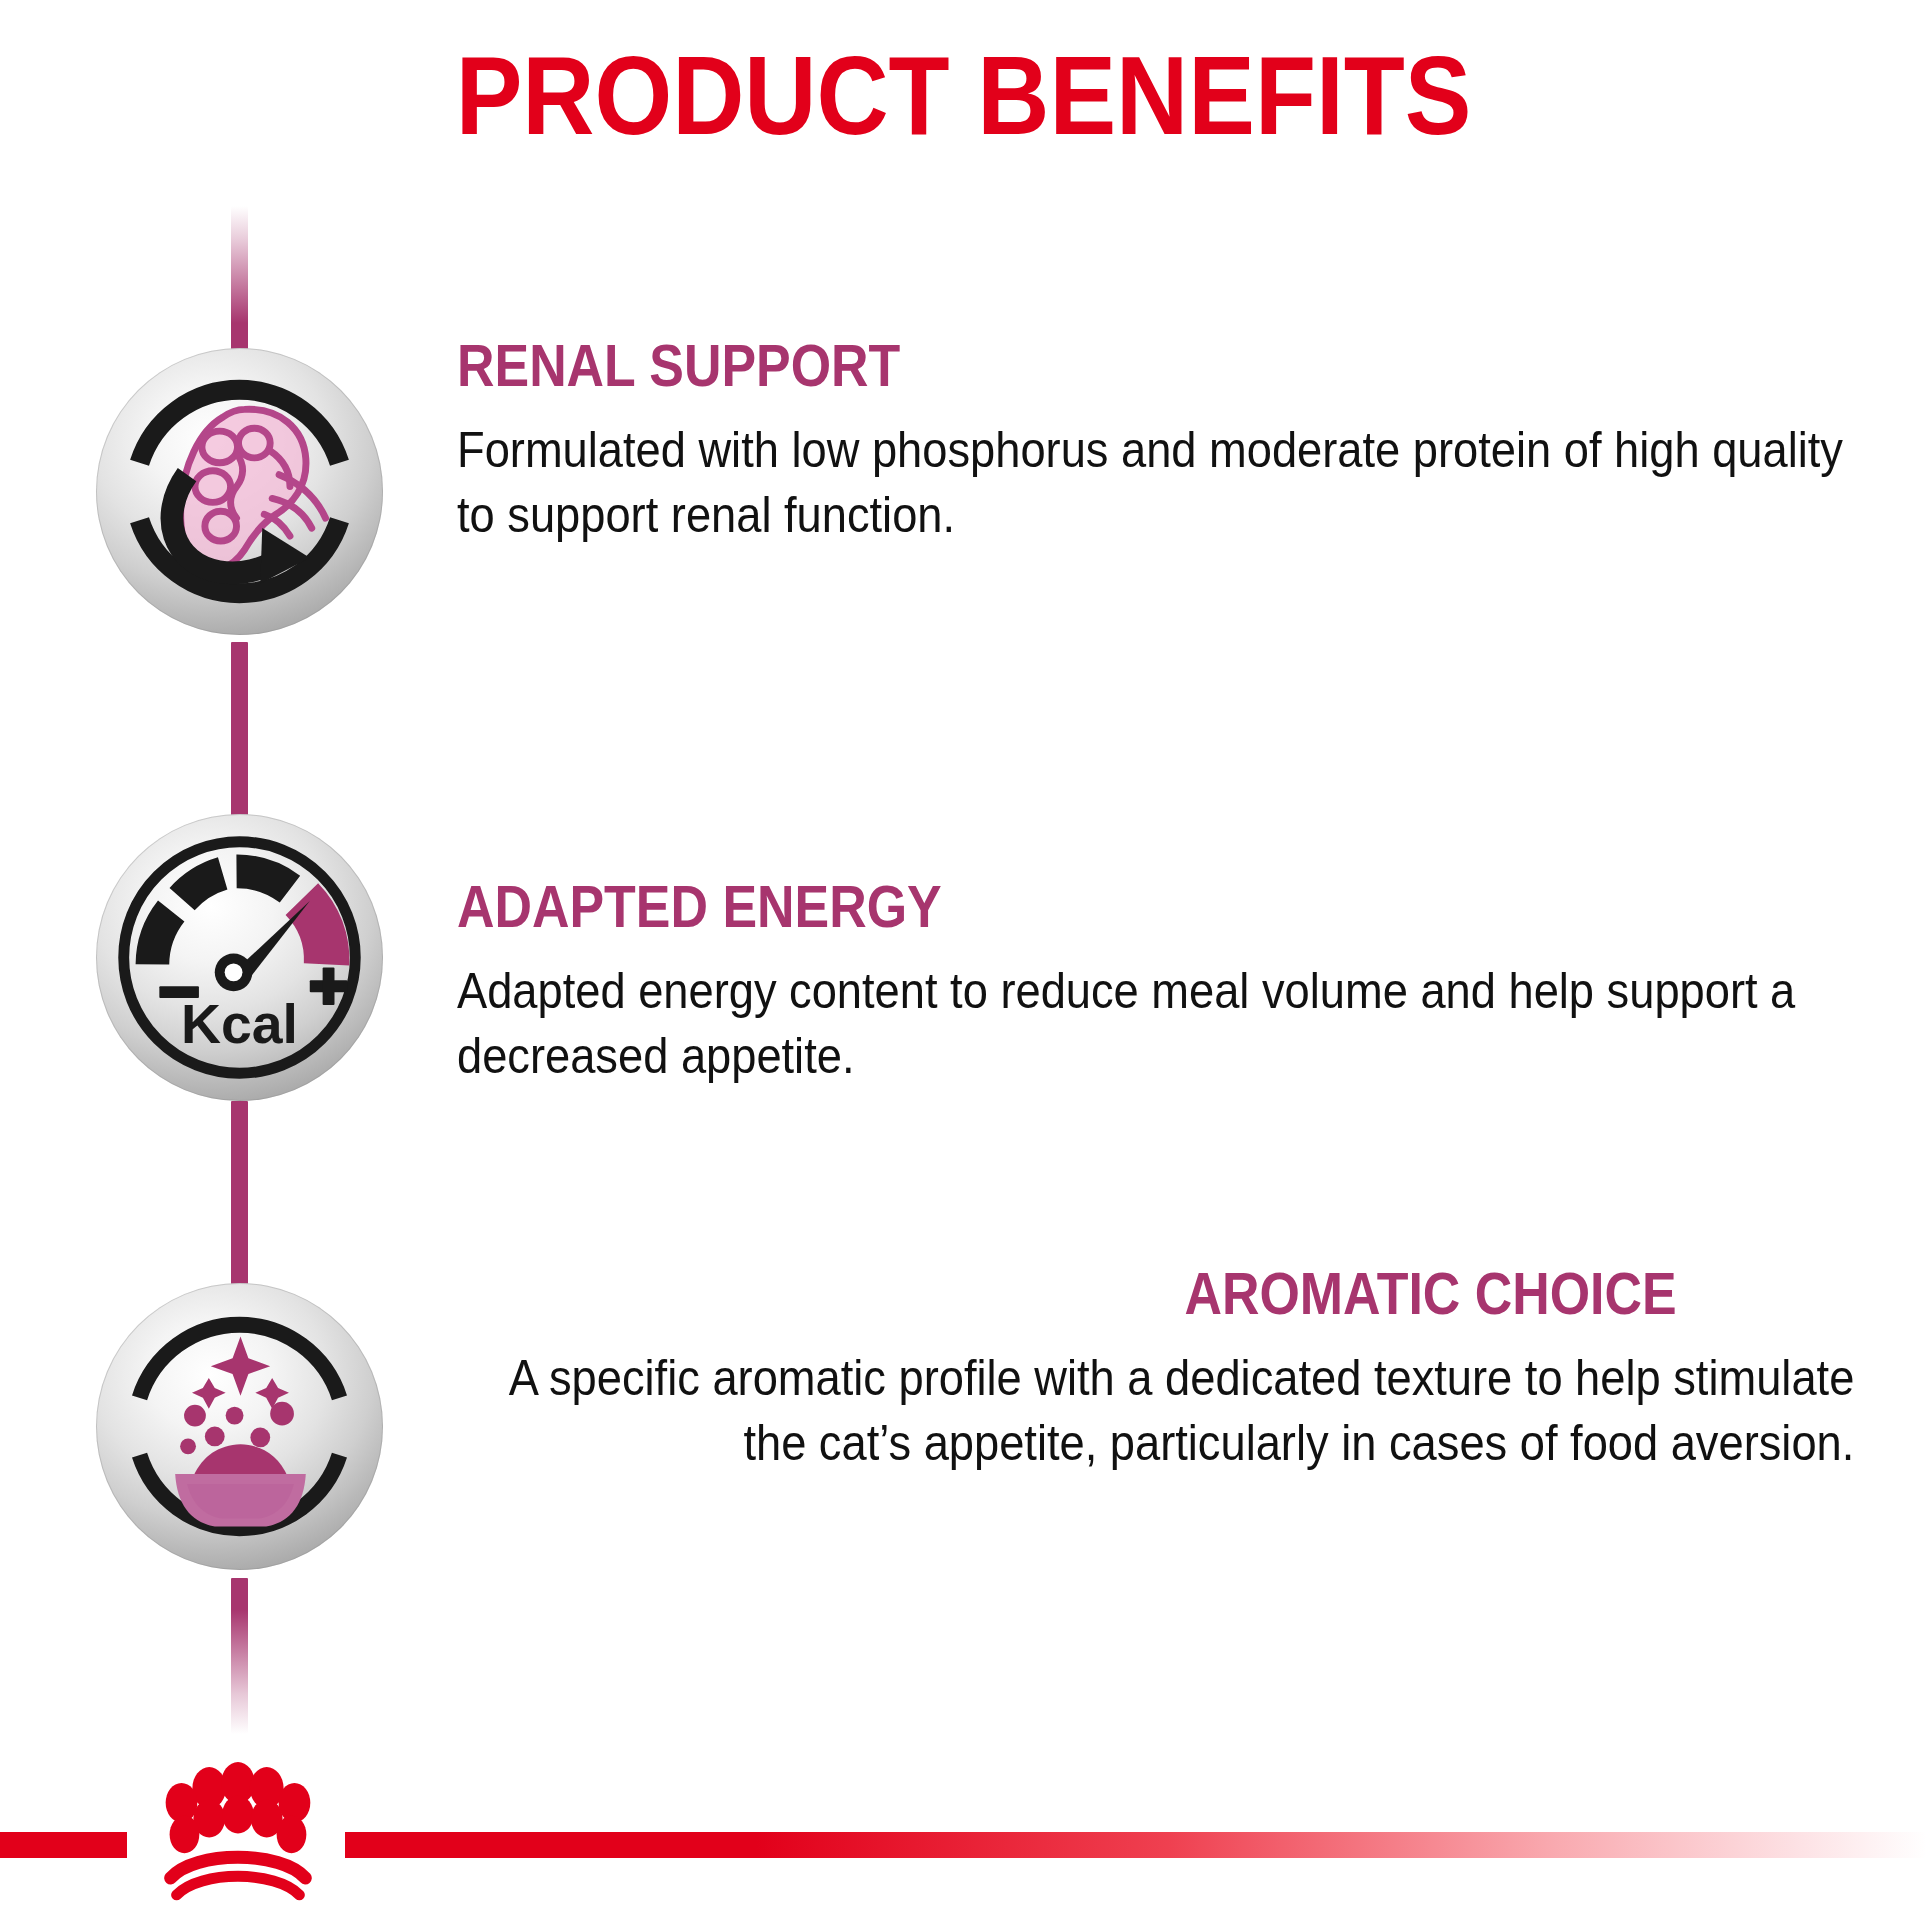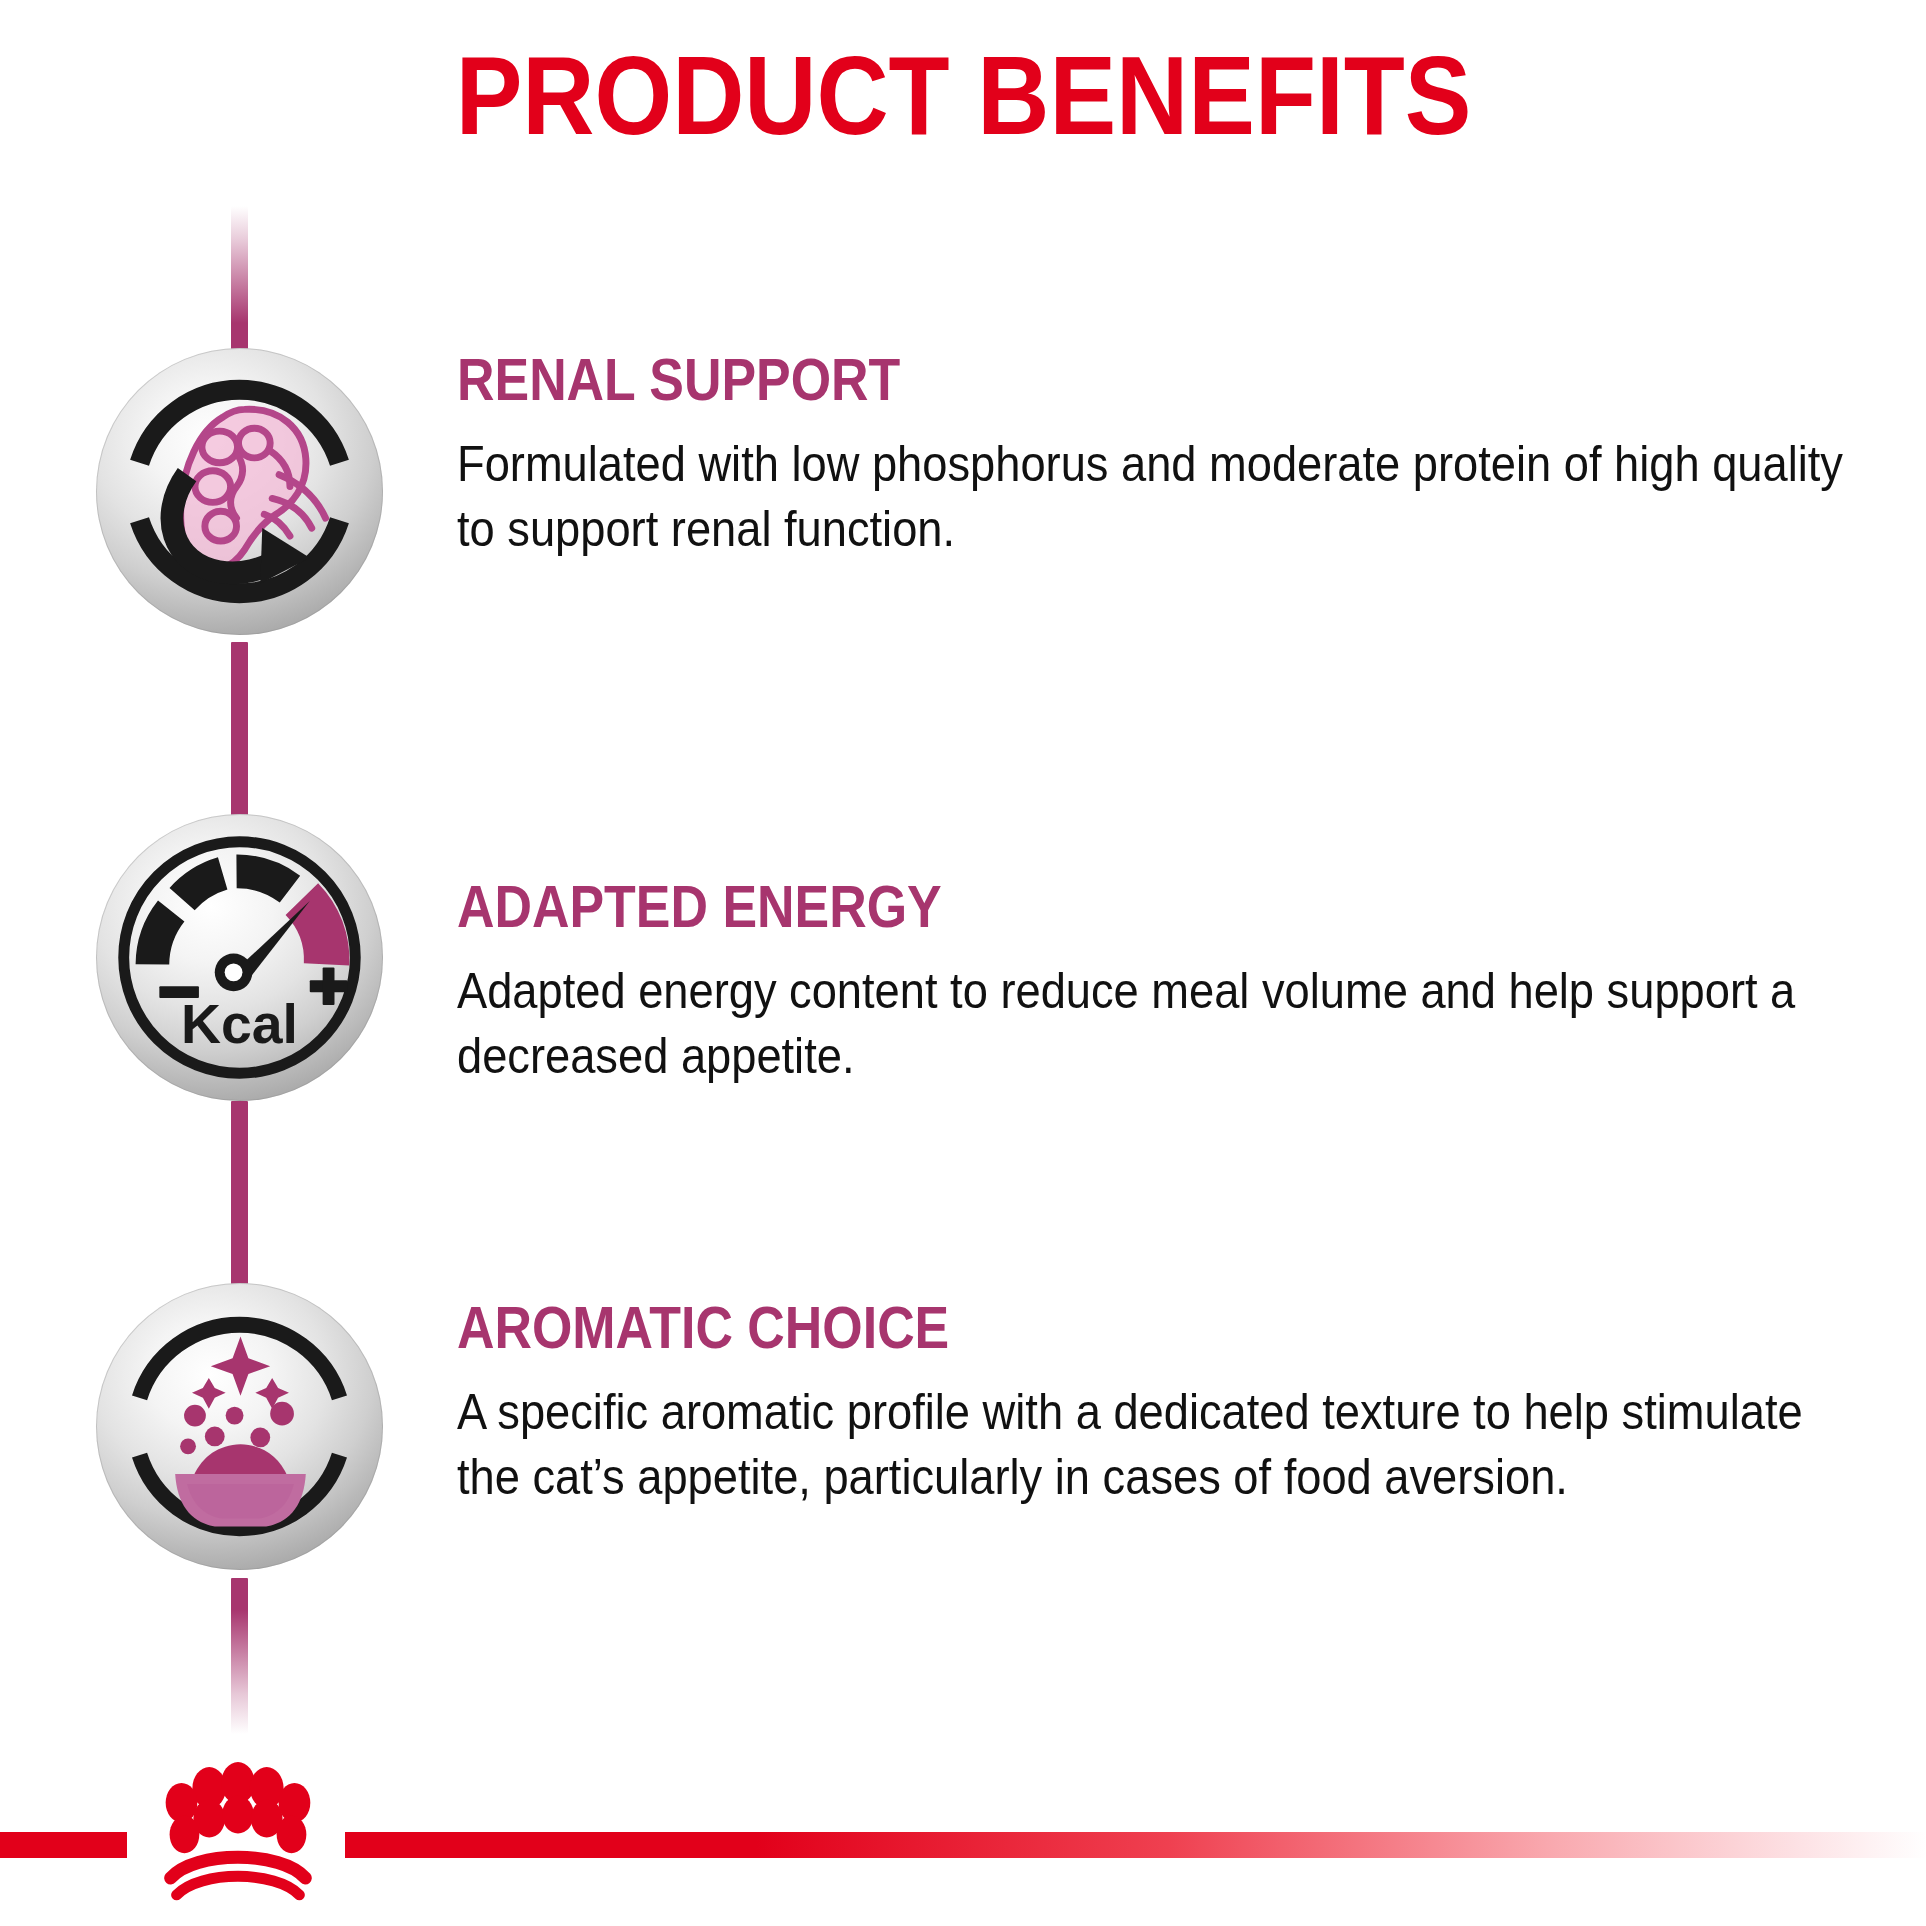--- a/index.html
+++ b/index.html
@@ -85,23 +85,23 @@
   .medallion-2 { top: 814px; }
   .medallion-3 { top: 1283px; }
   .medallion svg { display: block; width: 287px; height: 287px; }
 
   
   .benefit {
     position: absolute;
     left: 457px;
     width: 1386px;
   }
-  .benefit-1 { top: 337px; margin-top: 14px; }
+  .benefit-1 { top: 337px; }
   .benefit-2 { top: 878px; }
-  .benefit-3 { top: 1299px; }
+  .benefit-3 { top: 1265px; text-align: right; }
 
   .benefit-title {
     color: #A7356E;
     font-family: "Liberation Sans", sans-serif;
     font-weight: bold;
     font-size: 59px;
     line-height: 1.0;
     letter-spacing: 0px;
     transform: scaleX(0.88);
     transform-origin: left center;

